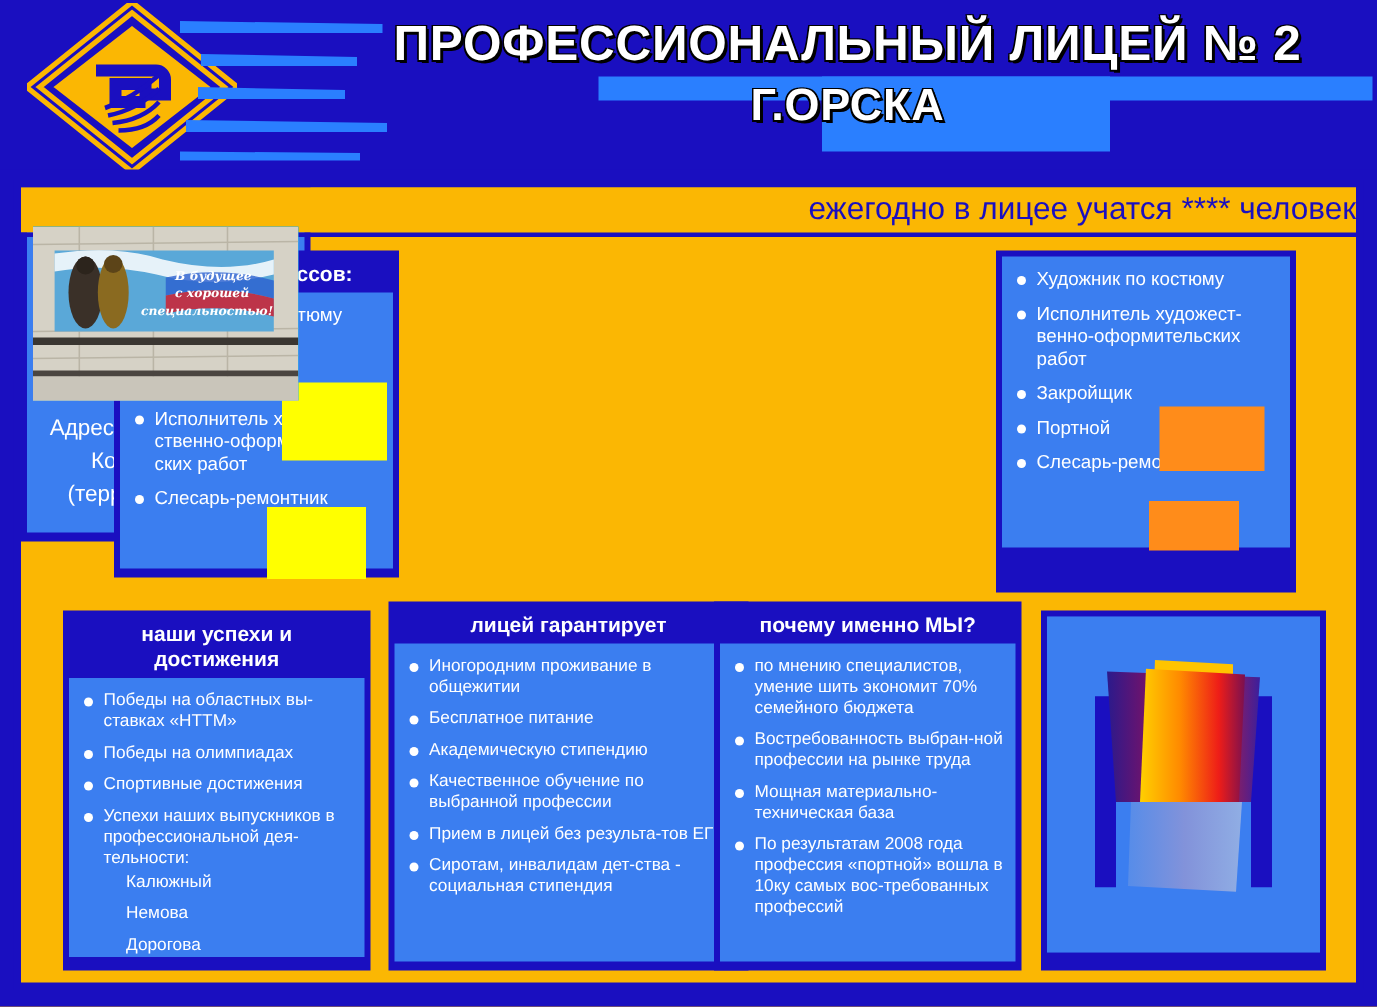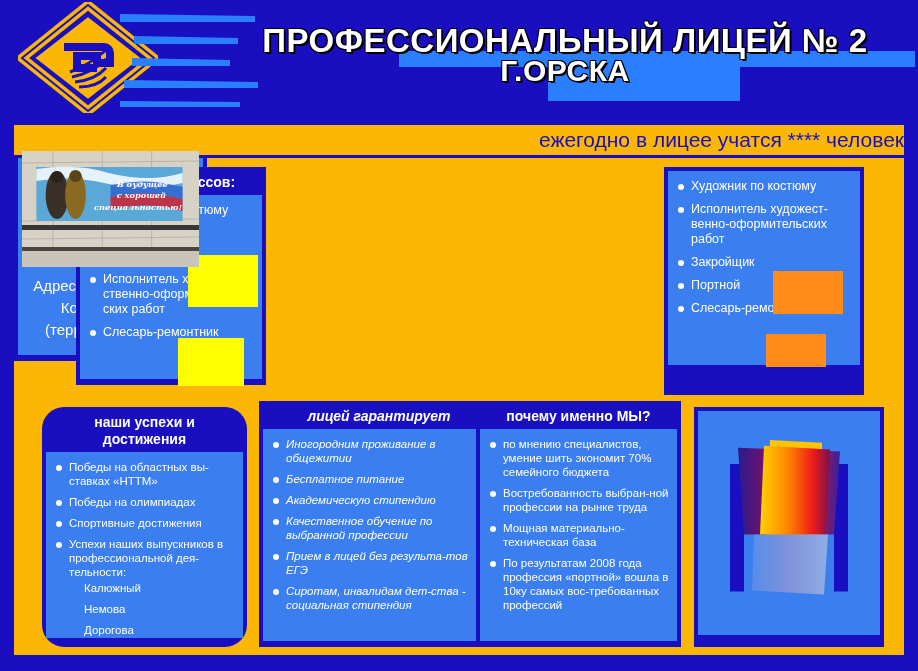--- a/index.html
+++ b/index.html
@@ -19,21 +19,21 @@
   .speedlines{position:absolute;left:110px;top:6px;width:260px;height:105px;}
 
   .title-wrap{position:absolute;left:215px;top:6px;width:700px;height:100px;}
   .ribbon1{position:absolute;left:184px;top:45px;width:516px;height:16px;background:#2a7fff;}
   .ribbon2{position:absolute;left:333px;top:45px;width:192px;height:50px;background:#2a7fff;}
   .title-line{
     position:absolute;color:#ffffff;font-weight:bold;letter-spacing:.5px;
     text-shadow:2px 2px 0 #000, -1px -1px 0 #000, 1px -1px 0 #000, -1px 1px 0 #000;
     white-space:nowrap;
   }
-  .title-line.l1{left:0;top:16px;width:700px;text-align:center;font-size:33px;}
+  .title-line.l1{left:0;top:4px;width:700px;text-align:center;font-size:33px;}
   .title-line.l2{left:0;top:48px;width:700px;text-align:center;font-size:30px;}
 
   
   .frame{position:absolute;left:9px;top:120px;width:900px;height:540px;background:#1a0fc0;}
   .canvas{position:absolute;left:5px;top:5px;width:890px;height:530px;background:#fbb703;}
 
   
   .topbanner{position:absolute;left:0;top:0;width:890px;height:30px;background:#fbb703;
     display:flex;align-items:center;justify-content:flex-end;}
   .topbanner span{color:#1a0fc0;font-size:21px;font-weight:normal;}
@@ -59,22 +59,22 @@
   #panel-11  {left:650px;top:42px;  width:200px;height:228px;}
   #panel-center{left:345px;top:42px;width:185px;height:228px;background:#1a0fc0;padding:4px;}
 
   .dots{height:18px;display:flex;align-items:center;justify-content:space-around;padding:0 10px;}
   .dot{width:11px;height:11px;border-radius:50%;background:#2a7fff;}
   .center-body{background:#3b7ef0;height:calc(100% - 20px);box-sizing:border-box;padding:4px;}
   .photo{width:100%;height:116px;position:relative;overflow:hidden;background:#0ea5e9;}
   .addr{color:#ffffff;text-align:center;font-size:15px;line-height:22px;padding-top:8px;}
 
   
-  #panel-success{left:28px; top:282px;width:205px;height:240px;border-radius:22px;}
-  #panel-guarantee{left:245px;top:276px;width:240px;height:246px;font-style:italic;}
+  #panel-success{left:28px; top:282px;width:205px;height:240px;}
+  #panel-guarantee{left:245px;top:276px;width:240px;height:246px;}
   #panel-why   {left:462px;top:276px;width:205px;height:246px;}
   #panel-art   {left:680px;top:282px;width:190px;height:240px;}
 
   .sub-names{margin:2px 0 0 0;padding:0;list-style:none;}
   .sub-names li{color:#ffffff;font-size:8.5px;line-height:11px;padding:0;margin:0;}
   .sub-names li::before{display:none;}
 
   ul.small li{font-size:11.5px;line-height:14px;margin-bottom:7px;}
 
   

